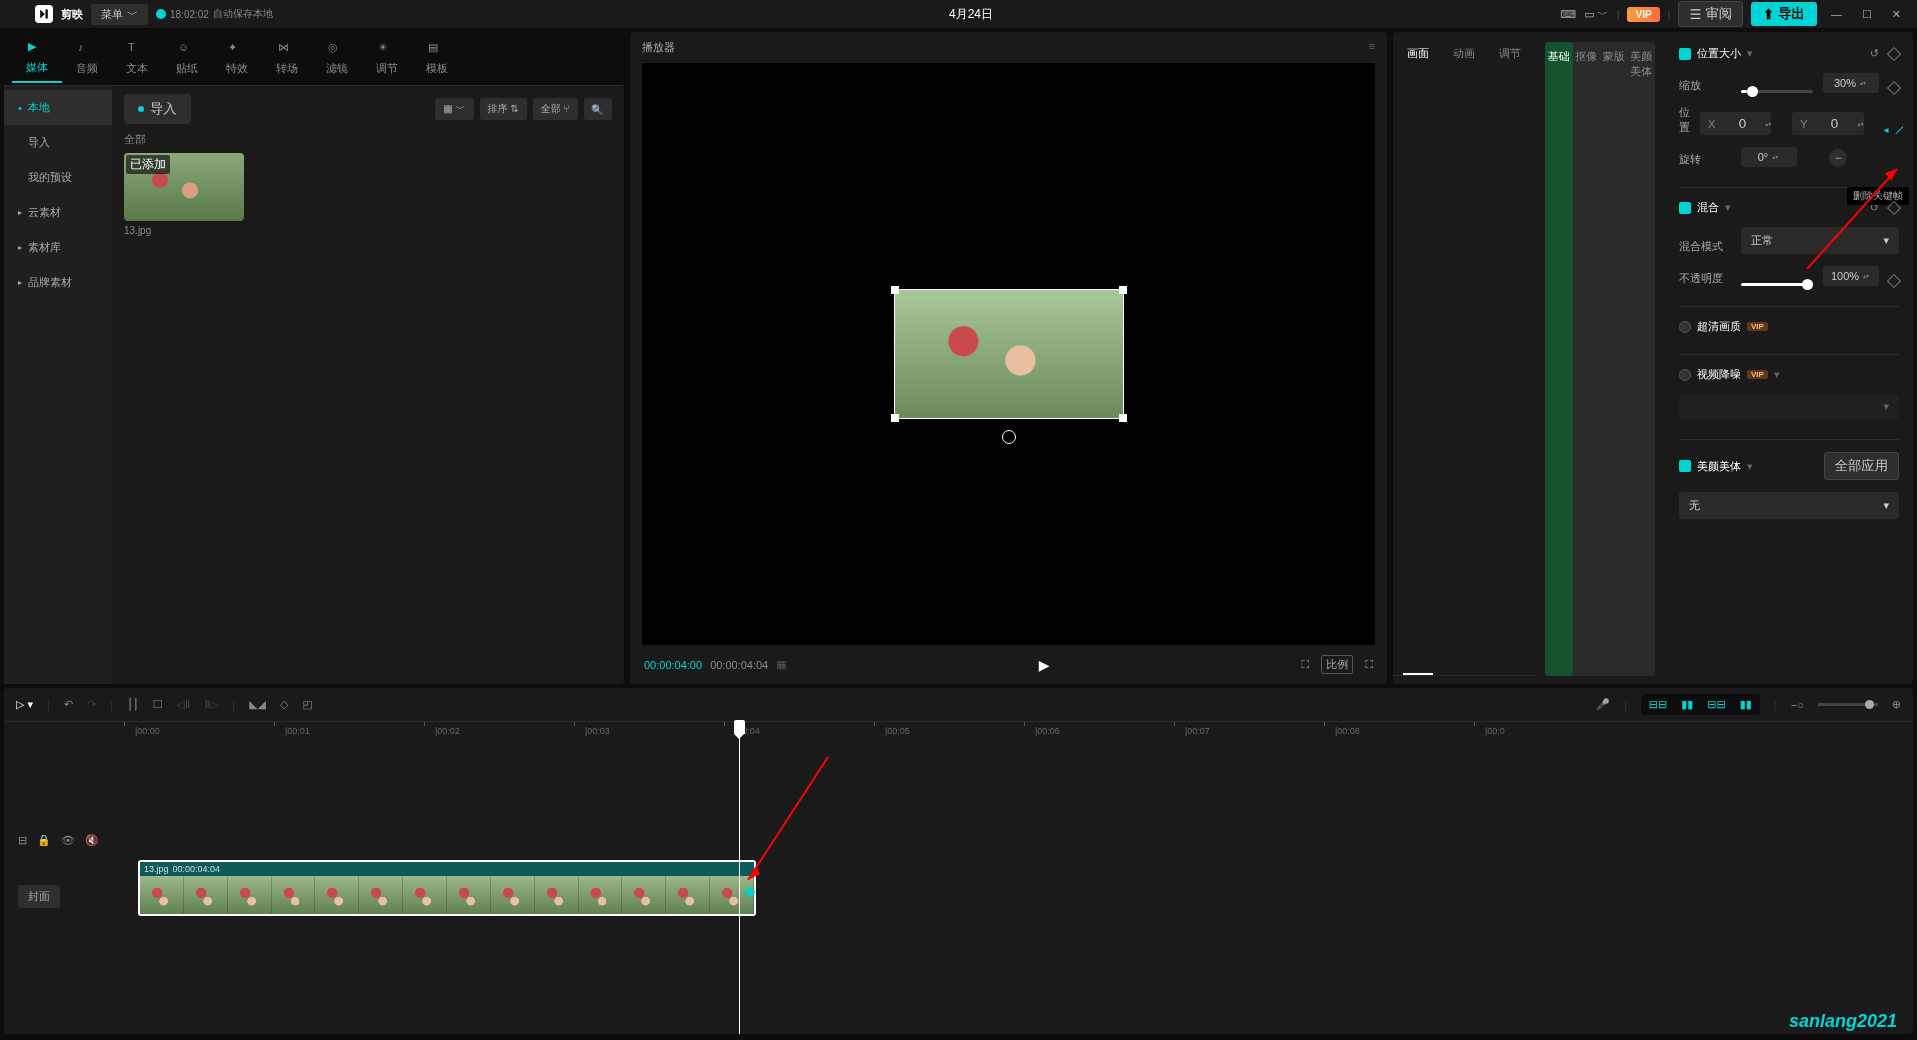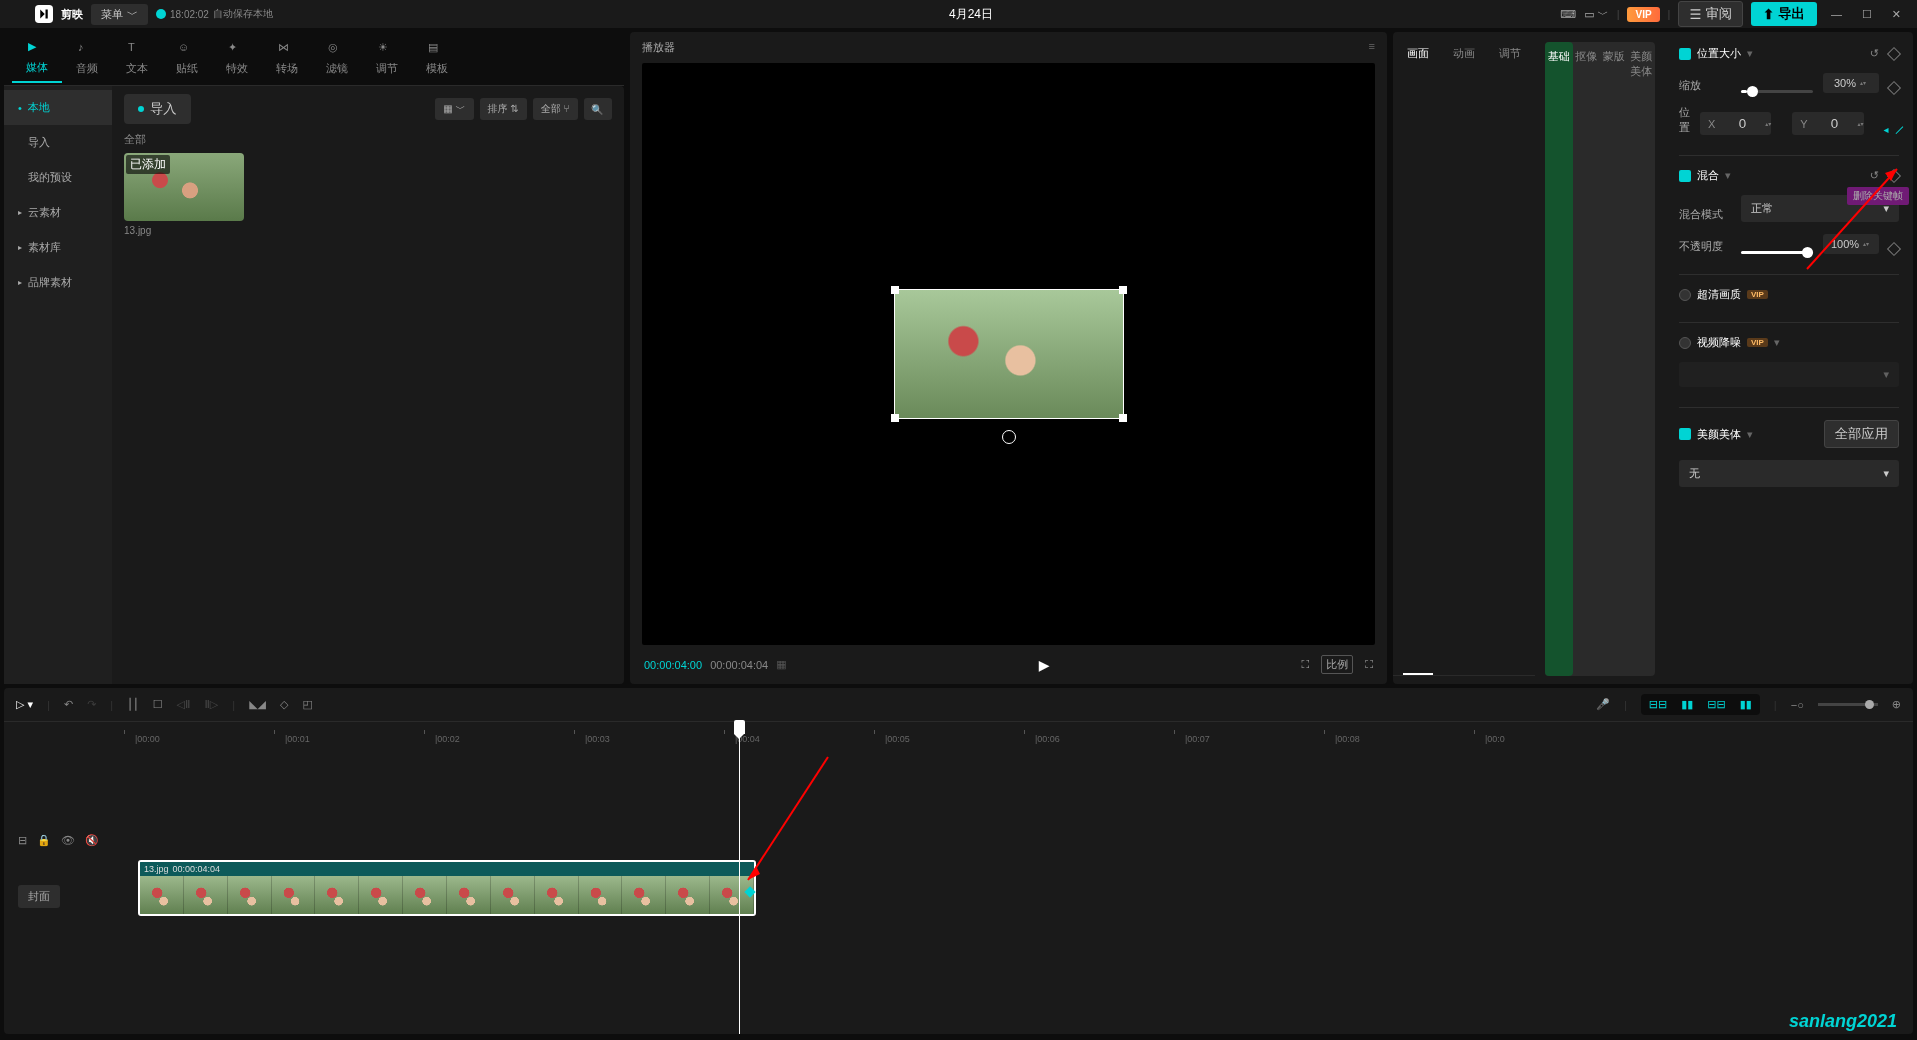--- a/index.html
+++ b/index.html
@@ -78,34 +78,34 @@
 .slider-thumb { position: absolute; top: -4px; width: 11px; height: 11px; border-radius: 50%; background: #fff; }
 .val-box { width: 56px; background: #2a2a2a; border: none; color: #ccc; text-align: center; padding: 4px 2px; border-radius: 3px; display:flex; align-items:center; justify-content:center; gap:2px; }
 .spin { width:10px; display:flex; flex-direction:column; font-size:6px; color:#777; line-height:6px; }
 .xy-box { display: flex; align-items: center; background: #2a2a2a; border-radius: 3px; }
 .xy-lbl { padding: 4px 8px; color: #888; }
 .xy-val { width: 38px; background: transparent; border: none; color: #ccc; text-align: center; padding: 4px 0; }
 .kf-diamond { width: 10px; height: 10px; background: #00d4d4; transform: rotate(45deg); }
 .kf-diamond-o { width: 10px; height: 10px; border: 1px solid #777; transform: rotate(45deg); }
 .kf-arrow { color:#00d4d4; font-size:10px; }
 .circ-btn { width:18px; height:18px; border-radius:50%; background:#2e2e2e; display:flex; align-items:center; justify-content:center; color:#aaa; font-size:12px; }
-.tooltip { position:absolute; background:#701a75; color:#aaa; padding:2px 6px; border-radius:2px; font-size:10px; }
+.tooltip { position:absolute; background:#000000; color:#aaa; padding:2px 6px; border-radius:2px; font-size:10px; }
 .select-box { flex:1; background:#2a2a2a; padding:6px 10px; border-radius:3px; color:#ccc; display:flex; justify-content:space-between; align-items:center; }
 .vip-chip { display:inline-block; padding:0 4px; border-radius:2px; background:#5a3a1a; color:#ffbb66; font-size:8px; font-weight:bold; vertical-align:middle; }
 .apply-all { background:#2e2e2e; border:1px solid #444; color:#ccc; padding:4px 10px; border-radius:3px; }
 .divider { height:1px; background:#2e2e2e; margin:6px 0; }
 
 .timeline-area { height: 346px; background: #1a1a1a; margin: 0 4px 4px; border-radius: 4px; display: flex; flex-direction: column; }
 .tl-toolbar { height: 34px; display: flex; align-items: center; justify-content: space-between; padding: 0 12px; border-bottom: 1px solid #2a2a2a; }
 .tl-left, .tl-right { display: flex; gap: 14px; align-items: center; }
 .tl-btn { color: #888; cursor: pointer; }
 .tl-seg { display:flex; gap:6px; padding:2px 4px; background:#0d0d0d; border-radius:4px; }
 .seg-btn { color:#00d4d4; padding:2px 4px; }
 .ruler { height: 20px; position: relative; margin-left: 120px; color: #666; font-size: 9px; }
-.ruler-mark { position: absolute; top: 12px; padding-left: 11px; }
+.ruler-mark { position: absolute; top: 4px; padding-left: 11px; }
 .ruler-mark::before { content:''; position:absolute; top:-4px; left:0; width:1px; height:4px; background:#555; }
 .tracks { flex: 1; position: relative; display:flex; }
 .track-head { width: 120px; display:flex; flex-direction:column; }
 .track-head-top { flex:1; }
 .track-head-row { height:56px; display:flex; align-items:center; gap:10px; padding-left:14px; color:#888; }
 .cover-btn { padding:4px 10px; background:#2e2e2e; border-radius:3px; color:#aaa; }
 .track-body { flex:1; position:relative; }
 .playhead { position:absolute; top:-20px; bottom:0; width:1px; background:#fff; left:615px; z-index:5; }
 .playhead-grip { position:absolute; top:-2px; left:-5px; width:11px; height:14px; background:#fff; border-radius:2px 2px 0 0; }
 .playhead-grip::after { content:''; position:absolute; bottom:-5px; left:0; border-left:5.5px solid transparent; border-right:5.5px solid transparent; border-top:5px solid #fff; }
@@ -328,20 +328,29 @@
           <div style="width:20px"></div>
           <div class="xy-box">
               <span class="xy-lbl">Y</span>
               <input class="xy-val" value="0" style="">
               <span class="spin" style="padding:0 4px">▴▾</span>
             </div>
           <div style="flex:1"></div>
           <span class="kf-arrow">◂</span>
           <span class="kf-diamond"></span>
         </div>
+        <div class="row">
+          <span class="row-label">旋转</span>
+          <div class="val-box">
+              <span>0°</span>
+              <span class="spin">▴▾</span>
+            </div>
+          <div style="width:12px"></div>
+          <span class="circ-btn">−</span>
+        </div>
         <span class="tooltip" style="right:4px;top:155px">删除关键帧</span>
       </div>
       <div class="divider"></div>
 
       <div class="section">
         <div class="sec-header">
           <div class="sec-left">
               <span class="chk"></span>
               <span style="color:#fff">混合</span>
               <span style="color:#666">▾</span>

